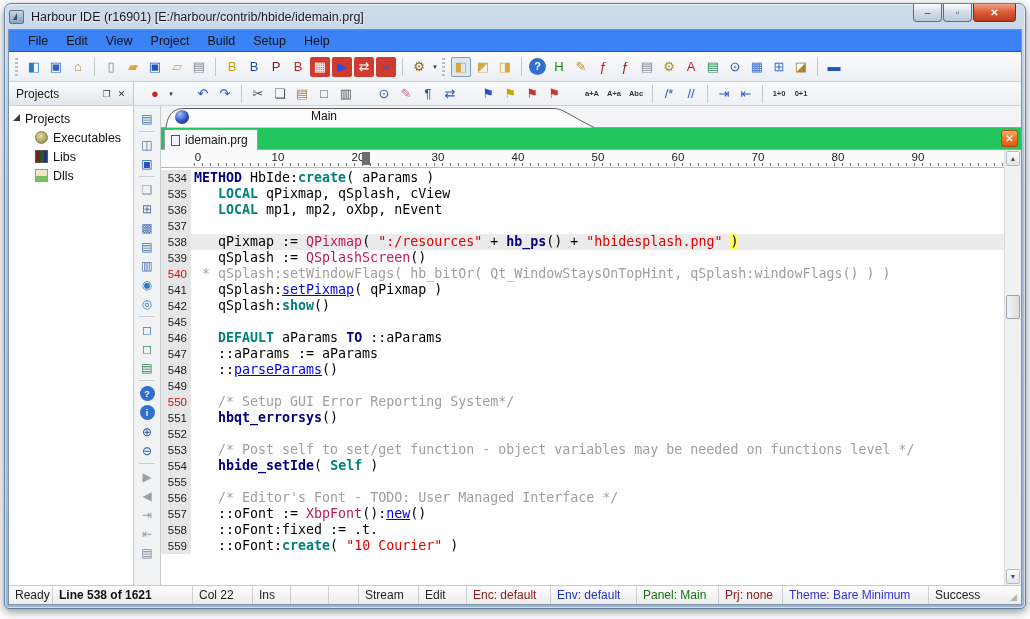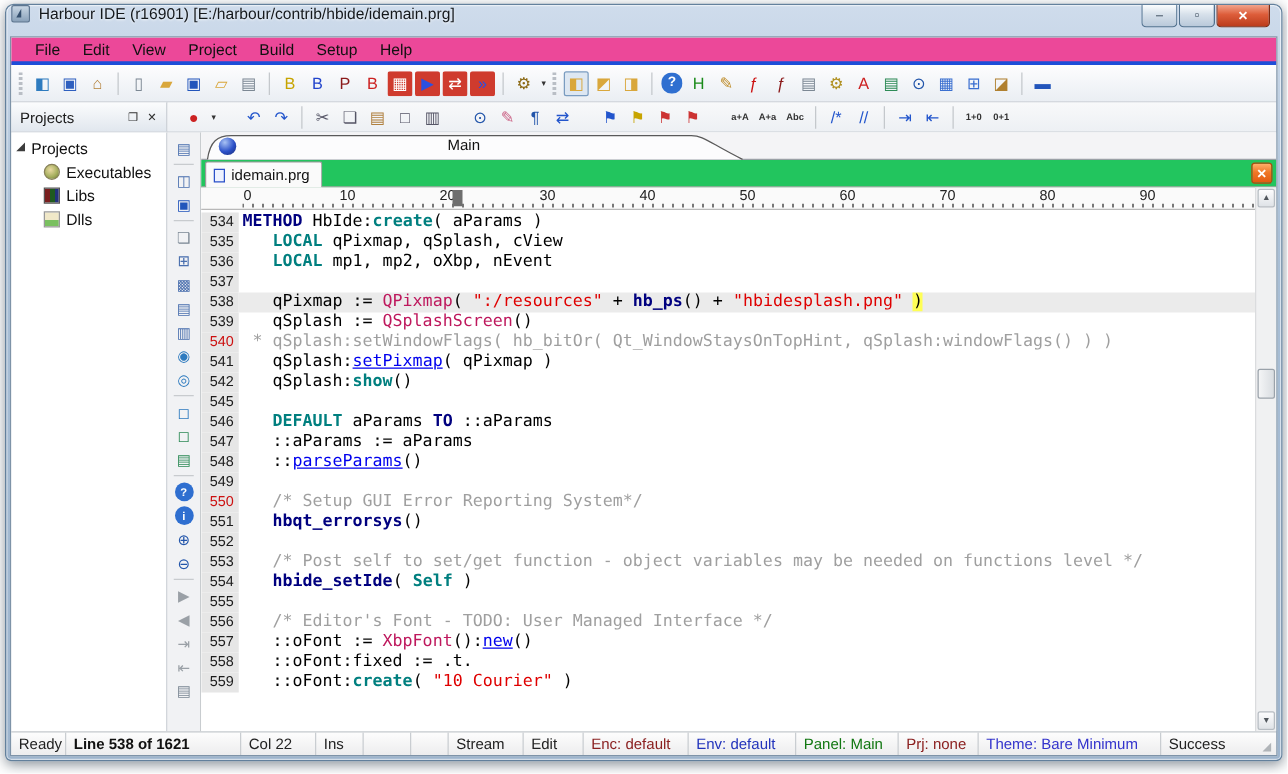--- a/index.html
+++ b/index.html
@@ -2,34 +2,34 @@
 <html><head>
 <meta charset="utf-8">
 <style>
   html,body{margin:0;padding:0;background:#fff;}
   *{box-sizing:border-box;}
   #stage{position:relative;width:1030px;height:619px;overflow:hidden;font-family:"Liberation Sans",sans-serif;background:#fff;}
   
   .win{position:absolute;left:4px;top:3px;width:1022px;height:606px;border-radius:7px 7px 5px 5px;
        background:linear-gradient(#cfdcec,#a9bfd6 30%,#9db4cd);border:1px solid #63809c;
        box-shadow:0 3px 10px rgba(45,60,75,.55), inset 0 0 0 1px rgba(255,255,255,.55);}
-  .titlebar{position:absolute;left:0;top:0;right:0;height:25px;display:flex;align-items:flex-start;padding-left:4px;}
+  .titlebar{position:absolute;left:0;top:0;right:0;height:25px;display:flex;align-items:center;padding-left:4px;}
   .app-ico{width:15px;height:14px;position:relative;background:linear-gradient(#c8d6e4,#8aa2ba);border:1px solid #5d7690;border-radius:2px;}
   .app-ico:before{content:"";position:absolute;left:3px;top:2px;border-left:4px solid transparent;border-bottom:7px solid #35506e;}
   .title-text{margin-left:7px;font-size:12.5px;color:#14181c;text-shadow:0 1px 2px rgba(255,255,255,.85);white-space:nowrap;}
   .winbtns{position:absolute;top:0;right:9px;display:flex;}
   .wbtn{width:29px;height:18px;margin-left:1px;display:flex;align-items:center;justify-content:center;
         font-size:10px;color:#2b3b4c;border:1px solid #51708d;border-top:none;border-radius:0 0 4px 4px;
         background:linear-gradient(#fbfdfe,#d6e0ea 45%,#b9c9da);cursor:default;}
   .wbtn.close{width:43px;color:#fff;font-weight:bold;background:linear-gradient(#f2a48c,#dd5d3a 45%,#bb3c1c);border-color:#7e2a12;}
   
   .client{position:absolute;left:3px;right:3px;top:25px;bottom:3px;background:#f2f3f5;border:1px solid #7e93a8;
           display:flex;flex-direction:column;overflow:hidden;}
   
-  .menubar{height:22px;background:#ec4899;display:flex;align-items:center;padding-left:10px;border-bottom:3px solid #1d4ed8;}
+  .menubar{height:22px;background:#3b82f6;display:flex;align-items:center;padding-left:10px;border-bottom:1px solid #1d4ed8;}
   .menu-item{padding:2px 9px;font-size:12.5px;color:#111;}
   
   .toolbar{height:30px;background:linear-gradient(#fdfdfe,#eaeef3);display:flex;align-items:center;
            border-bottom:1px solid #ccd1d7;padding:0 4px;}
   .grip{width:3px;height:18px;margin:0 5px 0 2px;background:repeating-linear-gradient(180deg,#b9bec5 0 2px,transparent 2px 4px);}
   .tbi{width:20px;height:20px;margin:0 1px;display:inline-flex;align-items:center;justify-content:center;
        font-size:13px;line-height:1;border:1px solid transparent;border-radius:2px;cursor:default;}
   .tbi.txt{font-size:7.5px;font-weight:bold;color:#333;letter-spacing:0;}
   .tbi.round{border-radius:50%;width:17px;height:17px;font-size:11px;font-weight:bold;margin:0 2px;}
   .tbi.sel{border-color:#7a9cc0;background:#dde7f2;}
@@ -57,21 +57,21 @@
   .vtool{width:27px;background:#f1f2f4;border-right:1px solid #c8cccf;display:flex;flex-direction:column;align-items:center;padding-top:3px;}
   .vti{width:19px;height:19px;display:flex;align-items:center;justify-content:center;font-size:12px;border-radius:2px;cursor:default;}
   .vti.round{border-radius:50%;width:15px;height:15px;font-size:9px;font-weight:bold;margin:2px 0;}
   .vsep{width:16px;height:1px;background:#c8cbce;margin:3px 0;}
   
   .editor{flex:1;display:flex;flex-direction:column;min-width:0;background:#fff;position:relative;}
   .maintab-row{height:22px;background:#f4f4f6;position:relative;border-bottom:1px solid #9aa0a6;}
   .maintab-shape{position:absolute;left:4px;top:0;}
   .sphere{position:absolute;left:14px;top:4px;width:14px;height:14px;border-radius:50%;
           background:radial-gradient(circle at 35% 28%,#a8c2f4,#2b50c8 55%,#182a70);}
-  .maintab-label{position:absolute;left:150px;top:3px;width:120px;text-align:center;font-size:12px;color:#111;}
+  .maintab-label{position:absolute;left:150px;top:3px;width:120px;text-align:left;font-size:12px;color:#111;}
   .doctab-row{height:22px;background:#22c55e;border-bottom:1px solid #a8a8a8;position:relative;display:flex;align-items:flex-end;}
   .doctab{height:21px;margin-left:3px;display:flex;align-items:center;padding:0 9px 0 6px;background:#fafafa;
           border:1px solid #9a9a9a;border-bottom:none;border-radius:2px 2px 0 0;position:relative;top:1px;}
   .doc-ico{width:9px;height:11px;border:1px solid #2b50c8;background:#eef2ff;margin-right:5px;}
   .doctab-label{font-size:12px;color:#111;}
   .tab-close{position:absolute;right:3px;top:2px;width:17px;height:17px;border-radius:3px;border:1px solid #b0490f;
              background:linear-gradient(#ffb06a,#f07828 45%,#e25a10);color:#fff;font-size:10px;font-weight:bold;
              display:flex;align-items:center;justify-content:center;}
   .ruler{height:18px;background:#fafafa;border-bottom:1px solid #b8b8b8;position:relative;overflow:hidden;}
   .ruler-scale{position:absolute;left:33px;top:0;right:17px;bottom:0;}

